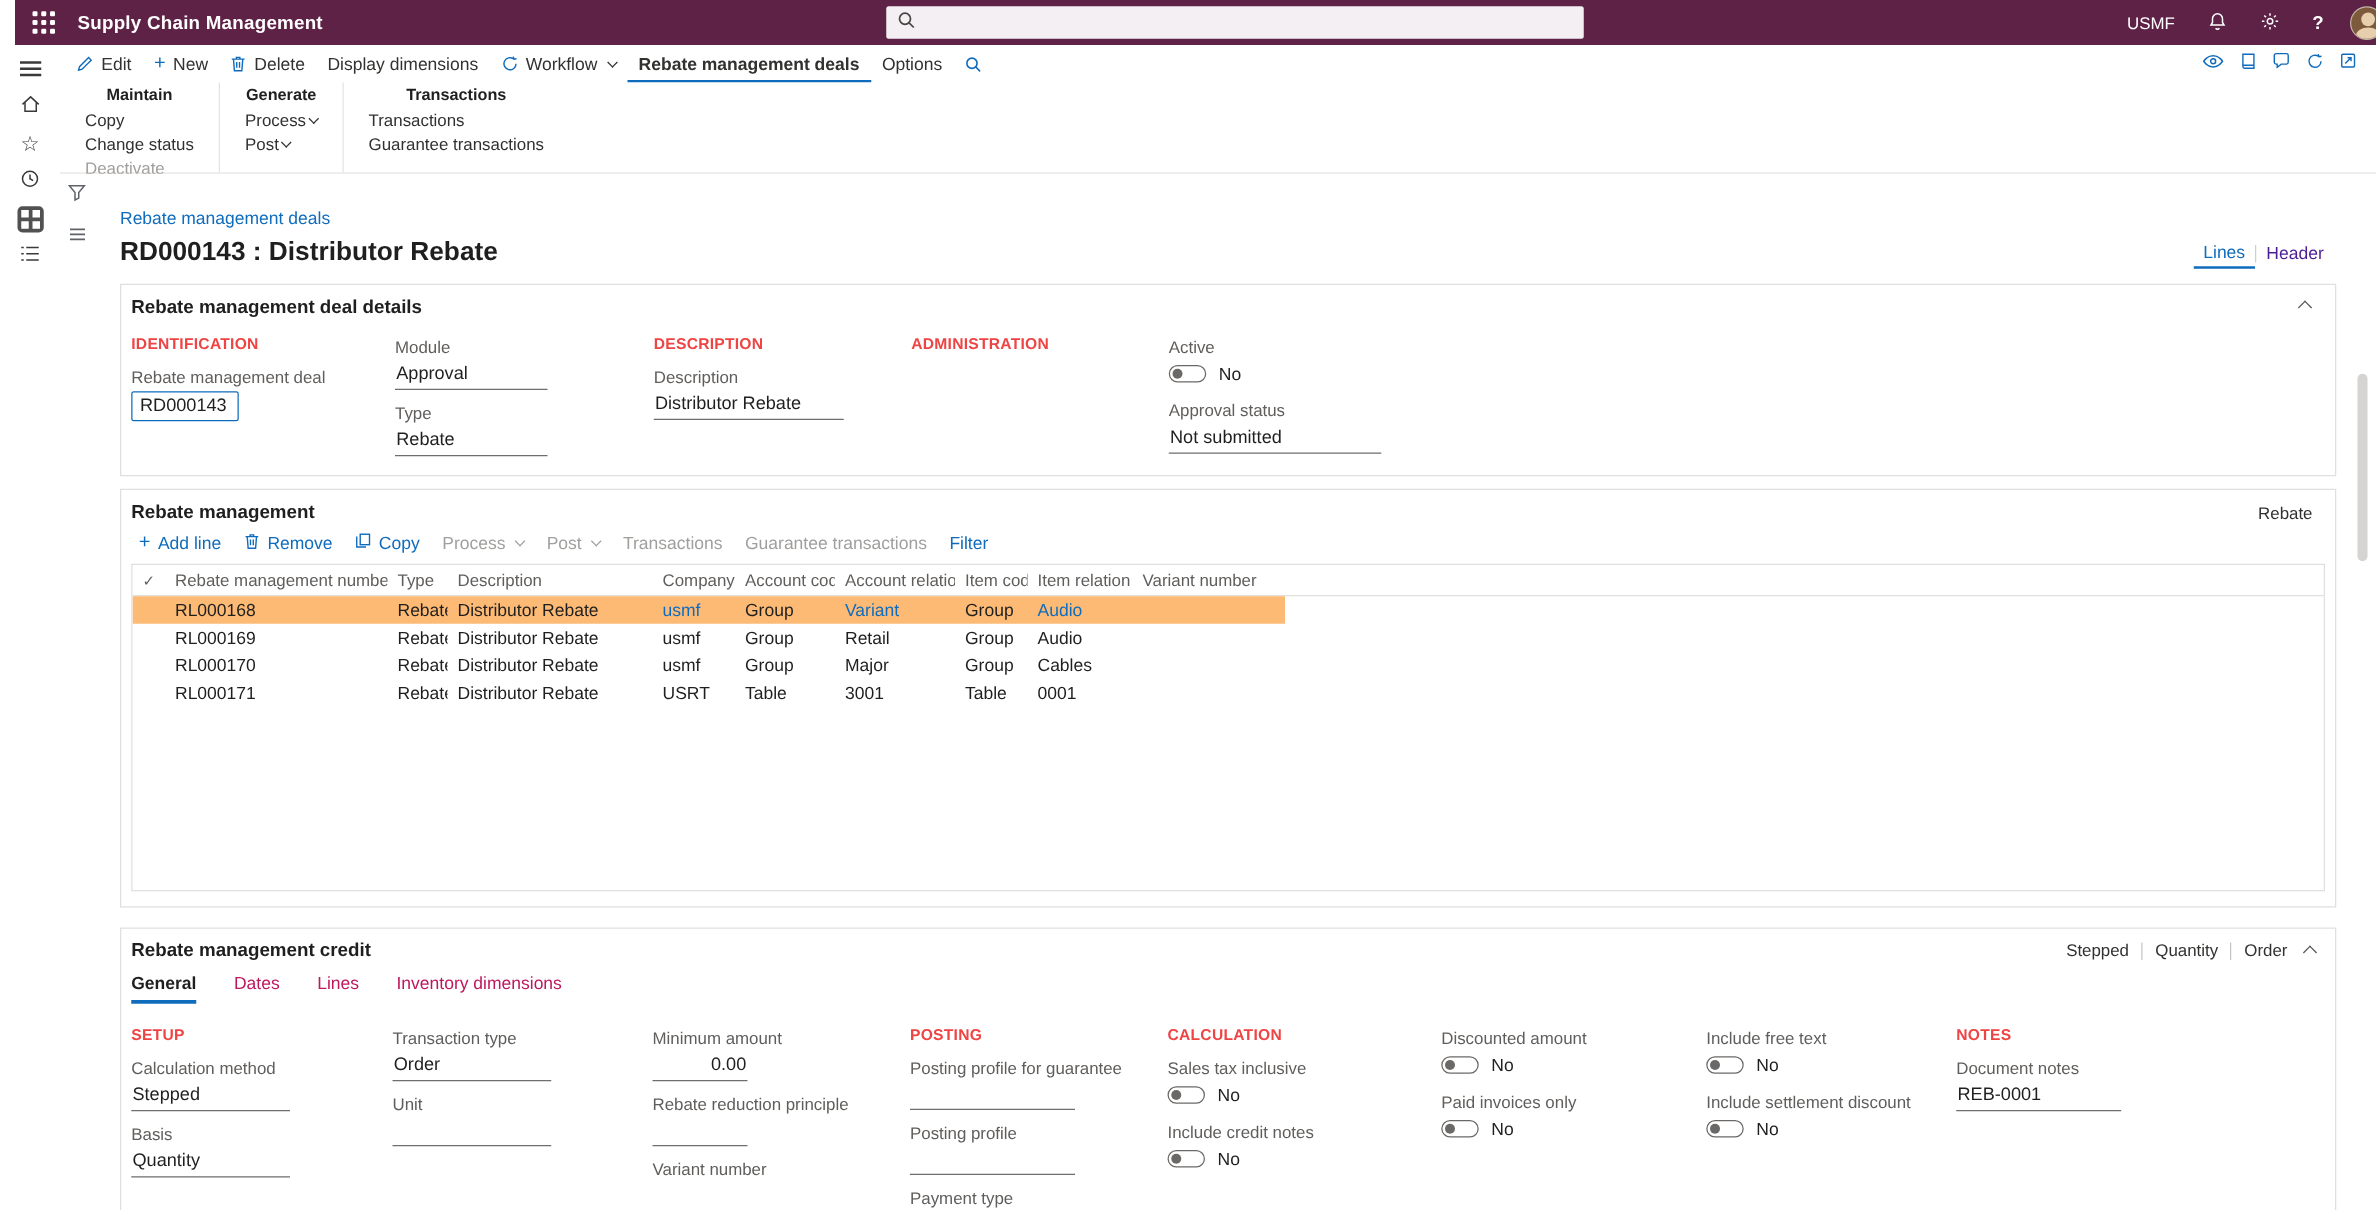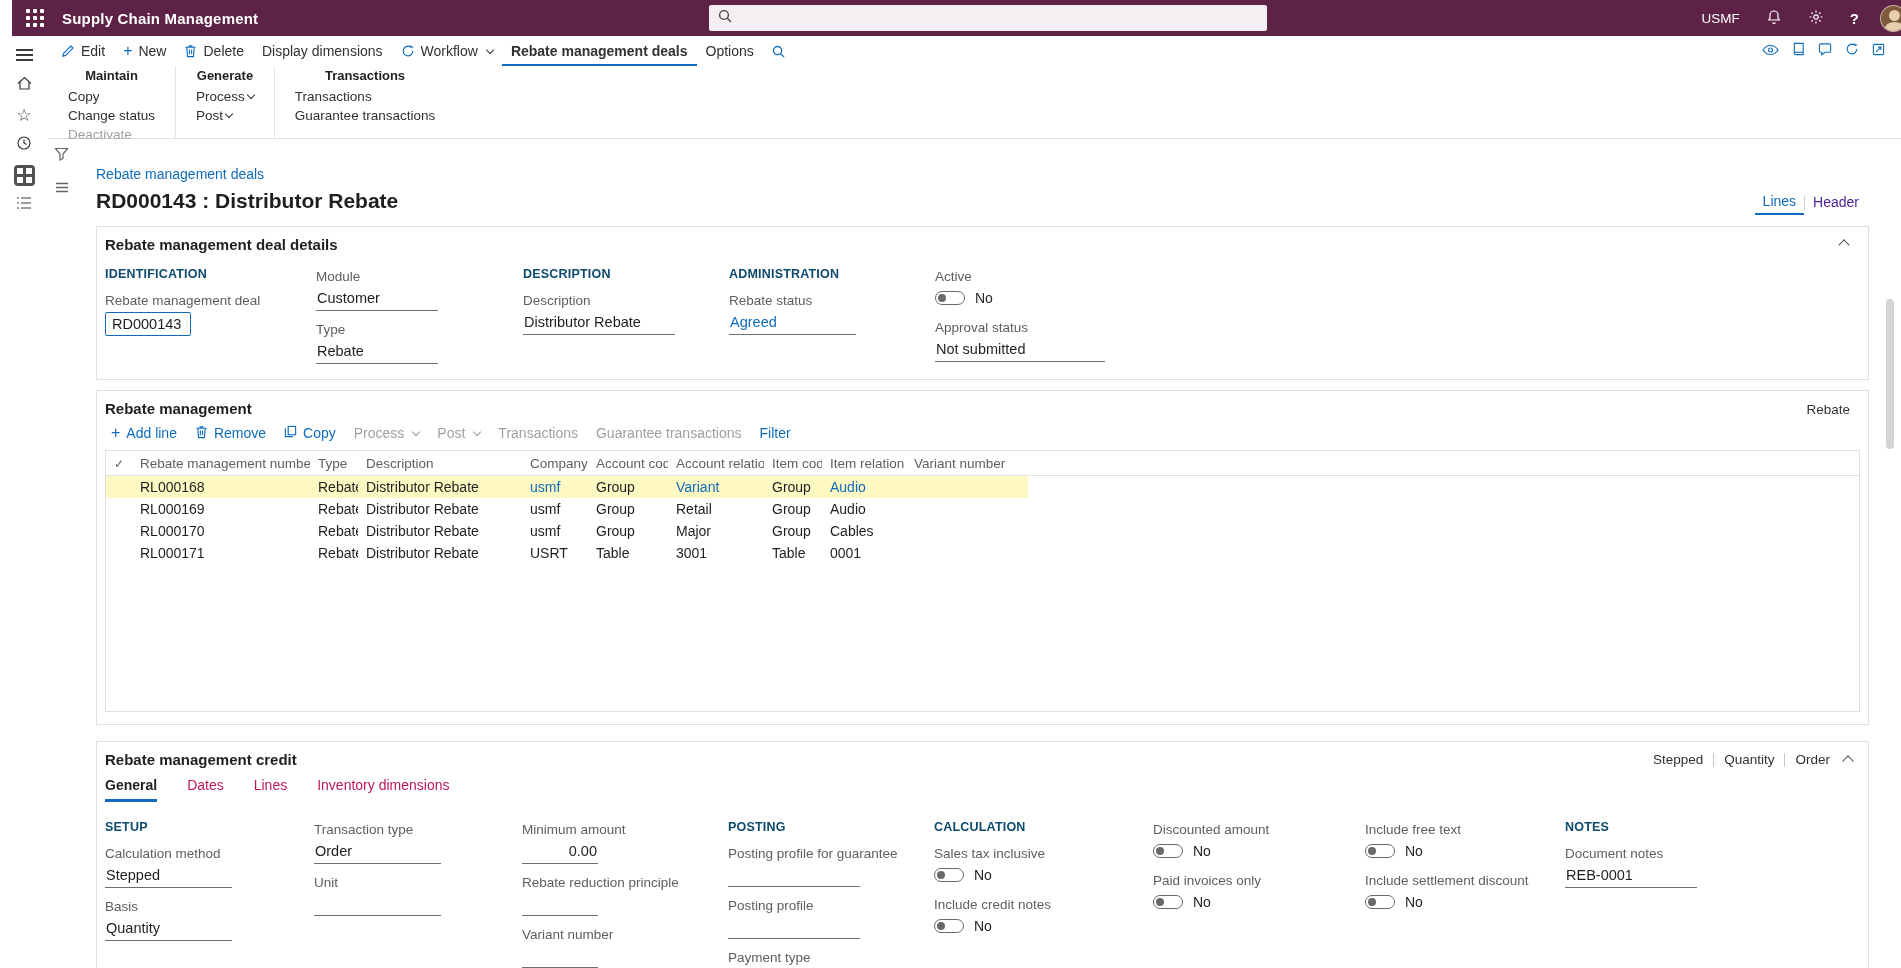--- a/index.html
+++ b/index.html
@@ -78,21 +78,21 @@
   .vt { padding:2px 8px 4px; cursor:pointer; color:#4c1d95; }
   .vt.active { color:#0f6cbd; border-bottom:2px solid #0f6cbd; }
   .vdiv { width:1px; height:14px; background:#d0cecc; }
 
   .card { border:1px solid #e1dfdd; margin-top:13px; position:relative; background:#fff; }
   .chead { display:flex; align-items:center; padding:9px 8px 6px; font-size:15px; font-weight:700; color:#1f1f1f; }
   .chev-up { position:absolute; right:20px; top:14px; width:8px; height:8px; border-left:1.6px solid #555;
              border-top:1.6px solid #555; transform:rotate(45deg); cursor:pointer; }
   .corner { position:absolute; right:18px; top:11px; font-size:13.5px; font-weight:400; color:#323130; }
 
-  .colhead { font-size:12.5px; font-weight:700; color:#0c4a6e; margin:4px 0 12px; letter-spacing:.2px; }
+  .colhead { font-size:12.5px; font-weight:700; color:#ef4444; margin:4px 0 12px; letter-spacing:.2px; }
   .field { margin-bottom:11px; }
   .flbl { font-size:13.5px; color:#605e5c; margin-bottom:4px; white-space:nowrap; }
   .fval { font-size:14.5px; color:#1f1f1f; border-bottom:1px solid #6e6e6e; padding:2px 1px 4px;
           min-height:22px; width:150px; white-space:nowrap; }
   .fval.link { color:#0f6cbd; cursor:pointer; }
   .fval.num { text-align:right; }
   .w122 { width:122px; } .w152 { width:152px; } .w127 { width:127px; } .w170 { width:170px; }
   .w76 { width:76px; } .w132 { width:132px; }
 
   .deal-input { width:86px; border:1px solid #0f6cbd; border-radius:2px; padding:3px 6px;
@@ -107,21 +107,21 @@
   .pill i { position:absolute; left:2px; top:2px; width:8px; height:8px; border-radius:50%; background:#6b6967; }
   .tlab { font-size:14px; color:#1f1f1f; }
 
   
   .gtoolbar { display:flex; align-items:center; gap:18px; padding:1px 0 8px 14px; font-size:14px; }
   .tb { display:flex; align-items:center; gap:6px; color:#0f6cbd; cursor:pointer; white-space:nowrap; }
   .tb.disabled { color:#a19f9d; cursor:default; }
   .grid { margin:0 8px 12px; border:1px solid #e1dfdd; height:262px; overflow:hidden; }
   .grow { display:flex; align-items:center; height:22px; width:922px; font-size:14px; color:#1f1f1f; cursor:default; }
   .grow.header { height:25px; width:auto; color:#605e5c; font-size:13.5px; border-bottom:1px solid #e1dfdd; }
-  .grow.selected { background:#fef9c3; }
+  .grow.selected { background:#fdba74; }
   .gc { padding:0 8px; overflow:hidden; white-space:nowrap; }
   .gc.link { color:#0f6cbd; cursor:pointer; }
   .c-sel{width:26px;} .c-num{width:178px;} .c-type{width:48px;} .c-desc{width:164px;}
   .c-comp{width:66px;} .c-acode{width:80px;} .c-arel{width:96px;} .c-icode{width:58px;}
   .c-irel{width:84px;} .c-var{width:122px;}
   .checkglyph { font-size:12px; color:#605e5c; }
 
   
   .card3 { height:300px; overflow:hidden; }
   .summary { position:absolute; right:16px; top:10px; display:flex; align-items:center;
@@ -402,40 +402,36 @@
         <div class="ddc1">
           <div class="colhead">IDENTIFICATION</div>
           <div class="field">
             <div class="flbl">Rebate management deal</div>
             <input class="deal-input" value="RD000143" style="">
           </div>
         </div>
         <div class="ddc2">
           <div class="field">
             <div class="flbl">Module</div>
-            <div class="fval w122">Customer</div>
+            <div class="fval w122">Approval</div>
           </div>
           <div class="field">
             <div class="flbl">Type</div>
             <div class="fval w122">Rebate</div>
           </div>
         </div>
         <div class="ddc3">
           <div class="colhead">DESCRIPTION</div>
           <div class="field">
             <div class="flbl">Description</div>
             <div class="fval w152">Distributor Rebate</div>
           </div>
         </div>
         <div class="ddc4">
           <div class="colhead">ADMINISTRATION</div>
-          <div class="field">
-            <div class="flbl">Rebate status</div>
-            <div class="fval w127 link">Agreed</div>
-          </div>
         </div>
         <div class="ddc5">
           <div class="flbl">Active</div>
           <div class="tgl">
             <span class="pill">
                 <i></i>
               </span>
             <span class="tlab">No</span>
           </div>
           <div class="field" style="margin-top:8px">

